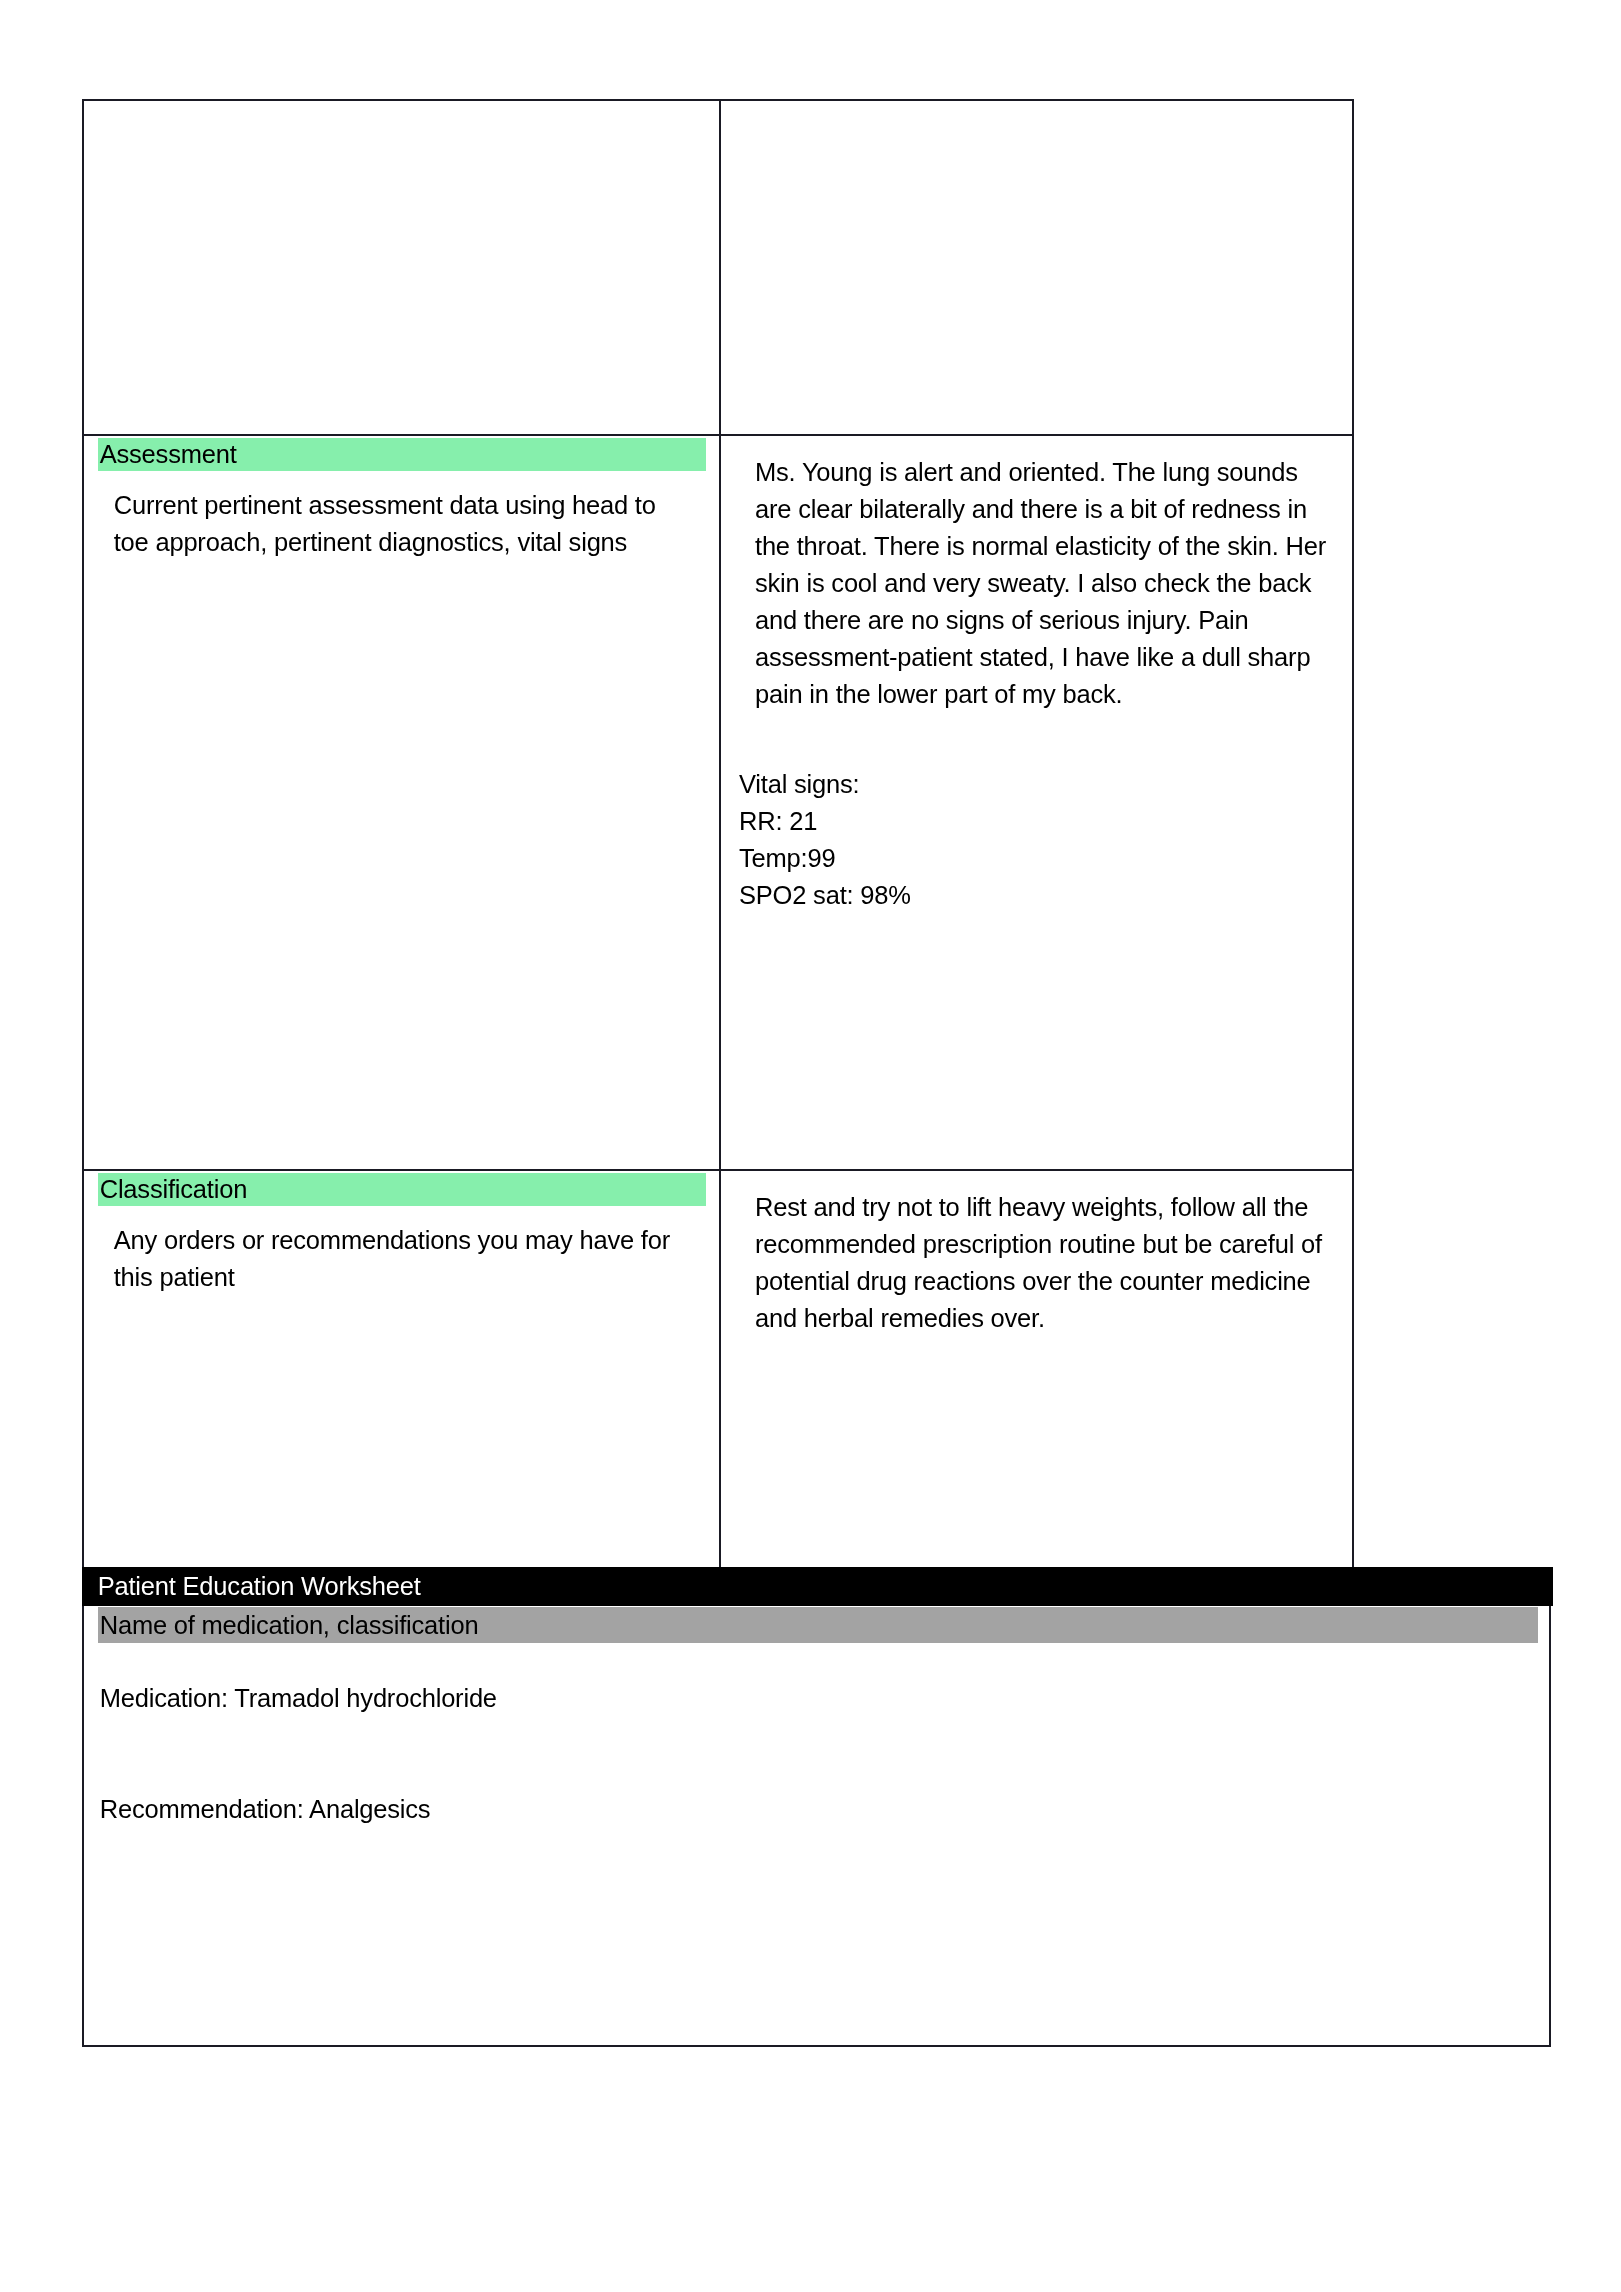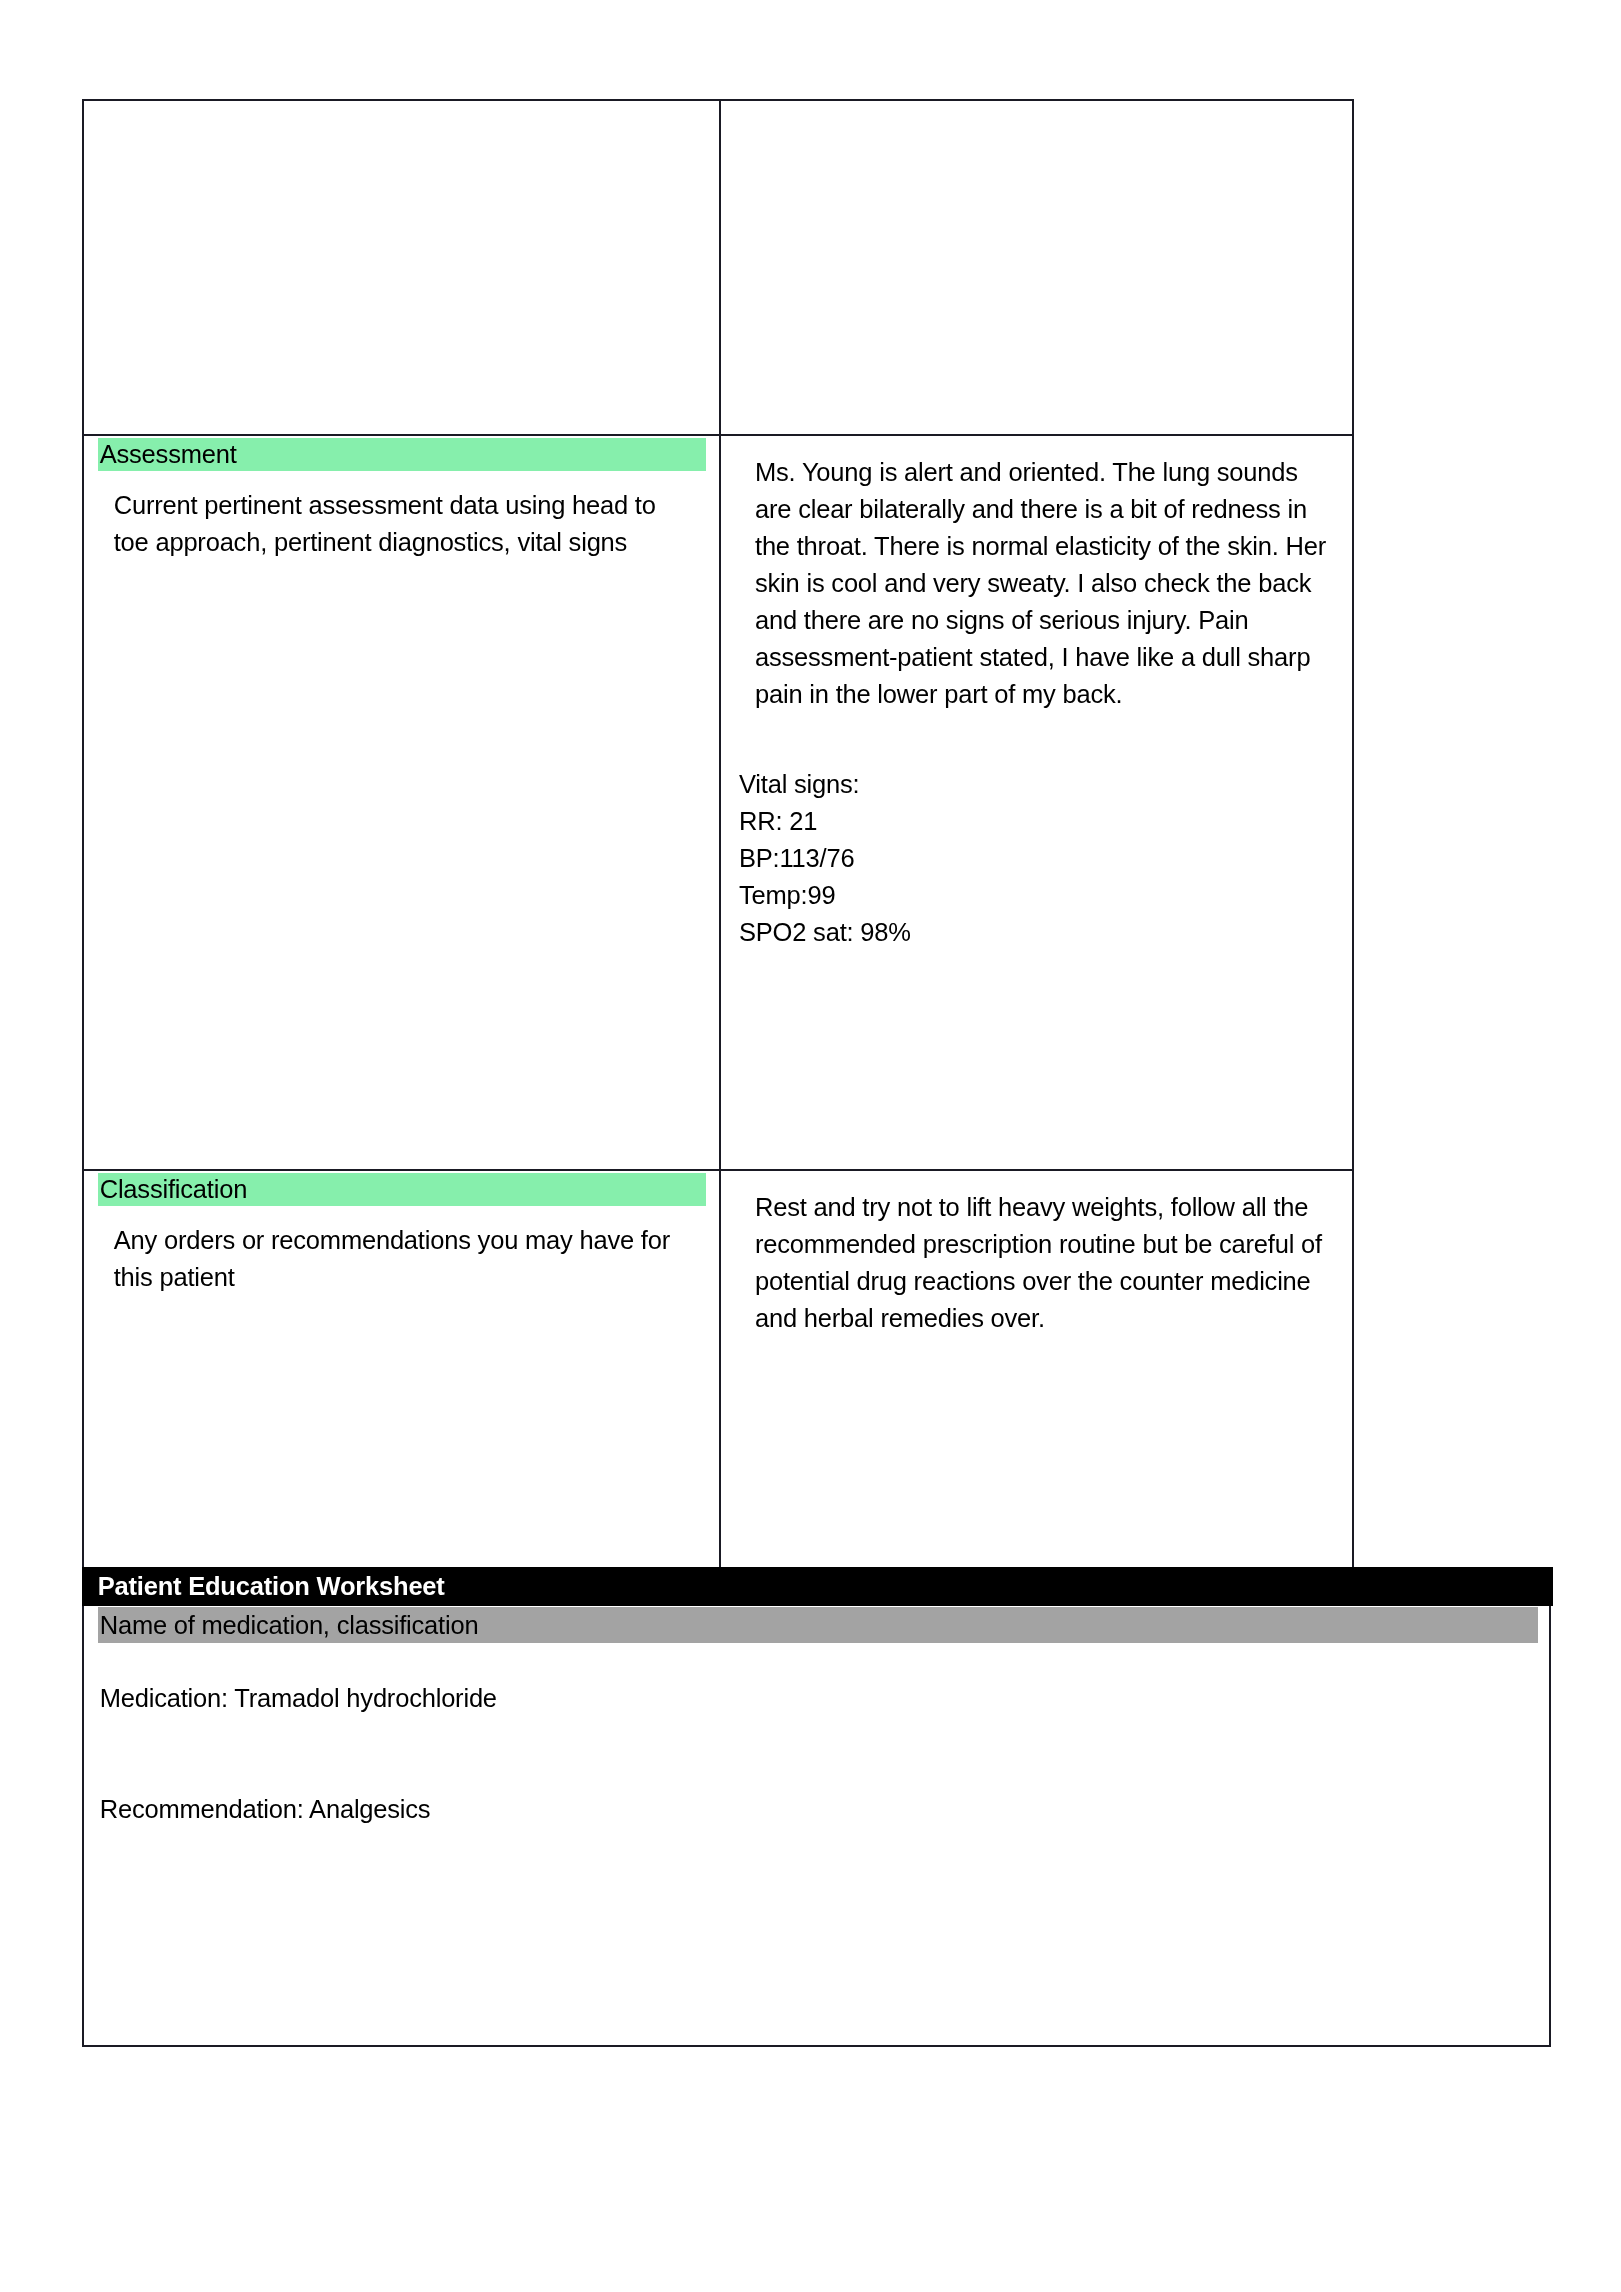--- a/index.html
+++ b/index.html
@@ -32,21 +32,21 @@
 
   
   .pe {
     position: absolute; left: 82px; top: 1567px; width: 1469px; height: 480px;
     border: 2px solid #1a1a24; border-top: none; box-sizing: border-box;
   }
   .pe-header {
     position: absolute; left: -2px; top: 0; width: 1471px; height: 39px;
     background: #000000; color: #ffffff;
   }
-  .pe-header span { position: absolute; left: 15.7px; top: 1px; line-height: 37px; font-weight: bold; }
+  .pe-header span { position: absolute; left: 15.7px; top: 1px; line-height: 37px; }
   .pe-subband {
     position: absolute; left: 13.7px; top: 40px; width: 1440px; height: 36px;
     background: #a3a3a3; line-height: 36px; padding-left: 2px; box-sizing: border-box;
   }
   .pe-body { position: absolute; left: 15.7px; top: 76px; width: 1431px; }
 </style>
 </head>
 <body>
 
 <div class="page">
@@ -62,21 +62,20 @@
     <div class="row r2">
       <div class="cell-left text">
         <span class="label-band">Assessment</span>
         <p class="para">Current pertinent assessment data using head to toe approach, pertinent diagnostics, vital signs</p>
       </div>
       <div class="cell-right text">
         <p class="para">Ms. Young is alert and oriented. The lung sounds are clear bilaterally and there is a bit of redness in the throat. There is normal elasticity of the skin. Her skin is cool and very sweaty. I also check the back and there are no signs of serious injury. Pain assessment-patient stated, I have like a dull sharp pain in the lower part of my back.</p>
         <div class="gap"></div>
         <div>Vital signs:</div>
         <div>RR: 21</div>
-        <div>BP:113/76</div>
         <div>Temp:99</div>
         <div>SPO2 sat: 98%</div>
       </div>
     </div>
 
     <div class="row r3">
       <div class="cell-left text">
         <span class="label-band">Classification</span>
         <p class="para">Any orders or recommendations you may have for this patient</p>
       </div>

